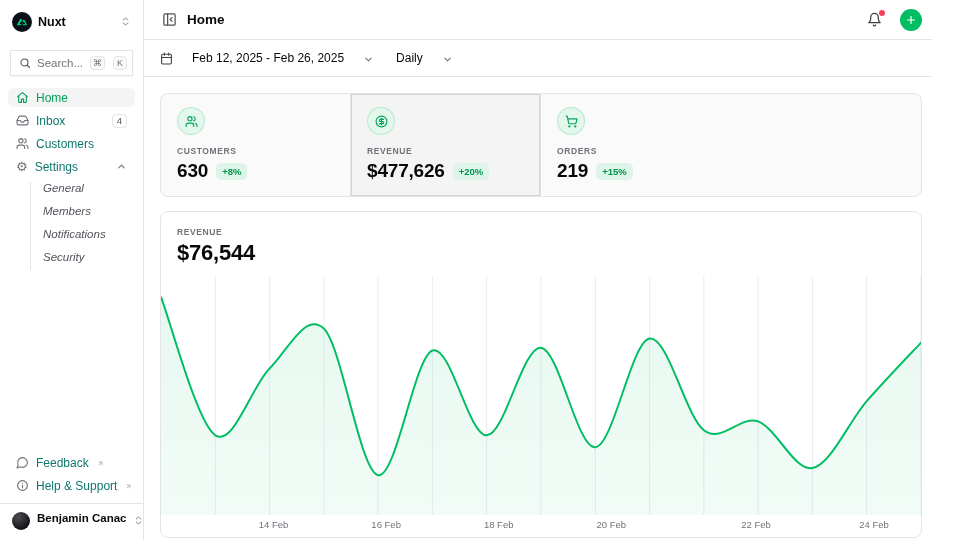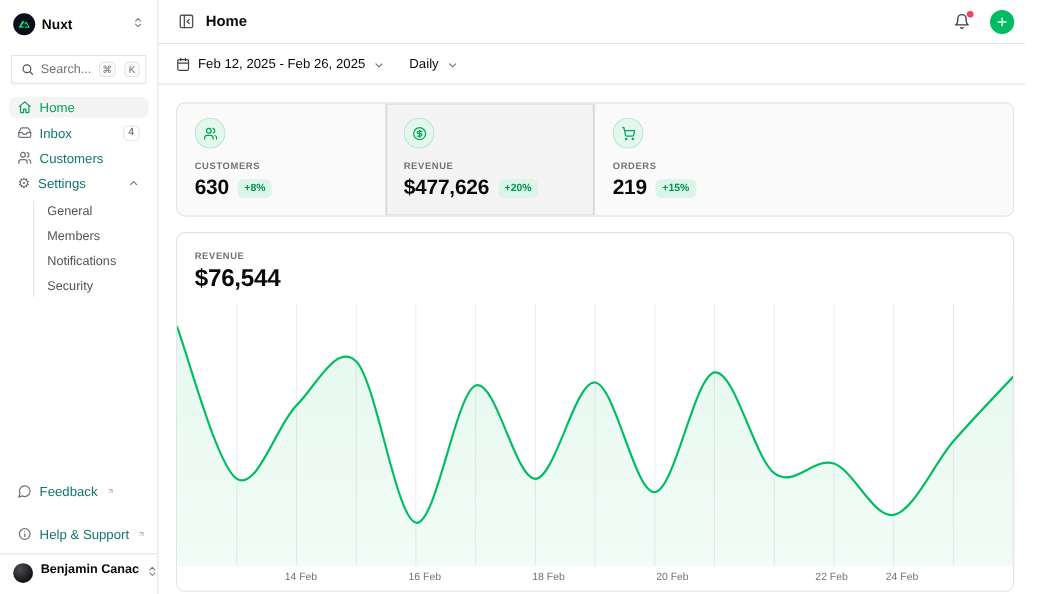--- a/index.html
+++ b/index.html
@@ -46,25 +46,25 @@
   .nav-item.active .nicon { color: #00a45a; }
   .nicon { display: flex; align-items: center; color: #71717a; flex-shrink: 0; }
   .count-badge {
     font-size: 9.5px; color: #52525b; border: 1px solid #e4e4e7; border-radius: 4px;
     padding: 0 4px; height: 14px; display: inline-flex; align-items: center; background: #fff;
   }
   .sub-list {
     margin: 2px 0 0 22px; padding-left: 0; border-left: 1px solid #e4e4e7;
     display: flex; flex-direction: column; gap: 4px;
   }
-  .sub-item { height: 19px; display: flex; align-items: center; padding-left: 12px; border-radius: 6px; cursor: pointer; }
+  .sub-item { height: 19px; display: flex; align-items: flex-start; padding-left: 12px; border-radius: 6px; cursor: pointer; font-style: italic; }
   .sub-item span { font-size: 11.5px; font-weight: 500; color: #52525b; }
 
   .side-spacer { flex: 1; }
-  .side-footer { display: flex; flex-direction: column; gap: 20px; padding-bottom: 8px; }
+  .side-footer { display: flex; flex-direction: column; gap: 4px; padding-bottom: 8px; }
   .ext-arrow { color: #a1a1aa; margin-left: 1px; align-self: flex-start; }
   .user-row {
     border-top: 1px solid #e4e4e7; margin: 0 -8px; padding: 8px 10px 2px 12px;
     display: flex; align-items: flex-start; gap: 7px; cursor: pointer;
   }
   .user-avatar { width: 18px; height: 18px; border-radius: 50%; background: radial-gradient(circle at 35% 30%, #4b4b52, #141417 70%); flex-shrink: 0; }
   .user-name { font-size: 11.5px; font-weight: 700; color: #09090b; flex: 1; white-space: nowrap; }
 
   
   .main { flex: 1; display: flex; flex-direction: column; min-width: 0; }
@@ -78,21 +78,21 @@
   .bell-dot { position: absolute; top: 2px; right: 1px; width: 6px; height: 6px; border-radius: 50%; background: #f43f5e; }
   .plus-btn {
     width: 22px; height: 22px; border-radius: 50%; background: #00bd62; color: #fff;
     display: flex; align-items: center; justify-content: center; cursor: pointer; border: none;
   }
 
   .toolbar {
     height: 37px; border-bottom: 1px solid #e4e4e7;
     display: flex; align-items: center; gap: 22px; padding: 0 16px;
   }
-  .tool-btn { display: flex; align-items: flex-end; gap: 7px; cursor: pointer; color: #09090b; }
+  .tool-btn { display: flex; align-items: flex-end; gap: 19px; cursor: pointer; color: #09090b; }
   .tool-btn .tlabel { font-size: 12px; font-weight: 500; }
   .chev { color: #71717a; display: flex; align-items: center; }
 
   .content { flex: 1; padding: 16px 10px 0 16px; overflow: hidden; }
 
   
   .stats-row {
     display: grid; grid-template-columns: repeat(4, 1fr);
     border: 1px solid #e4e4e7; border-radius: 8px; background: #fafafa;
     height: 104px; overflow: hidden;
@@ -408,20 +408,20 @@
               </g>
             <path fill="url(#areaGrad)" stroke="none" d="M0.0,21.2C9.4,44.2,37.5,147.5,56.3,159.3C75.0,171.2,93.8,110.3,112.6,92.5C131.3,74.7,150.1,34.9,168.9,52.6C187.6,70.4,206.4,195.5,225.1,199.2C243.9,202.8,262.7,81.2,281.4,74.5C300.2,67.9,319.0,159.8,337.7,159.3C356.5,158.9,375.2,69.7,394.0,71.7C412.8,73.7,431.5,172.8,450.3,171.3C469.0,169.8,487.8,65.4,506.6,62.6C525.3,59.7,544.1,140.4,562.9,154.2C581.6,168.0,600.4,139.1,619.1,145.4C637.9,151.7,656.7,195.4,675.4,192.1C694.2,188.7,713.0,146.1,731.7,125.2C750.5,104.3,778.6,76.3,788.0,66.6 L788,239 L0,239 Z"></path>
             <path fill="none" stroke-width="2" stroke-linecap="round" stroke-linejoin="round" d="M0.0,21.2C9.4,44.2,37.5,147.5,56.3,159.3C75.0,171.2,93.8,110.3,112.6,92.5C131.3,74.7,150.1,34.9,168.9,52.6C187.6,70.4,206.4,195.5,225.1,199.2C243.9,202.8,262.7,81.2,281.4,74.5C300.2,67.9,319.0,159.8,337.7,159.3C356.5,158.9,375.2,69.7,394.0,71.7C412.8,73.7,431.5,172.8,450.3,171.3C469.0,169.8,487.8,65.4,506.6,62.6C525.3,59.7,544.1,140.4,562.9,154.2C581.6,168.0,600.4,139.1,619.1,145.4C637.9,151.7,656.7,195.4,675.4,192.1C694.2,188.7,713.0,146.1,731.7,125.2C750.5,104.3,778.6,76.3,788.0,66.6" stroke="#00bd62"></path>
           </svg>
           <div class="x-axis">
               <span class="tick" style="left: 112.571px;">14 Feb</span>
               <span class="tick" style="left: 225.143px;">16 Feb</span>
               <span class="tick" style="left: 337.714px;">18 Feb</span>
               <span class="tick" style="left: 450.286px;">20 Feb</span>
               <span class="tick" style="left: 595px;">22 Feb</span>
-              <span class="tick" style="left: 659px;">24 Feb</span>
+              <span class="tick" style="left: 713px;">24 Feb</span>
             </div>
         </div>
       </div>
 
     </div>
   </main>
 </div>
 
 </body></html>

